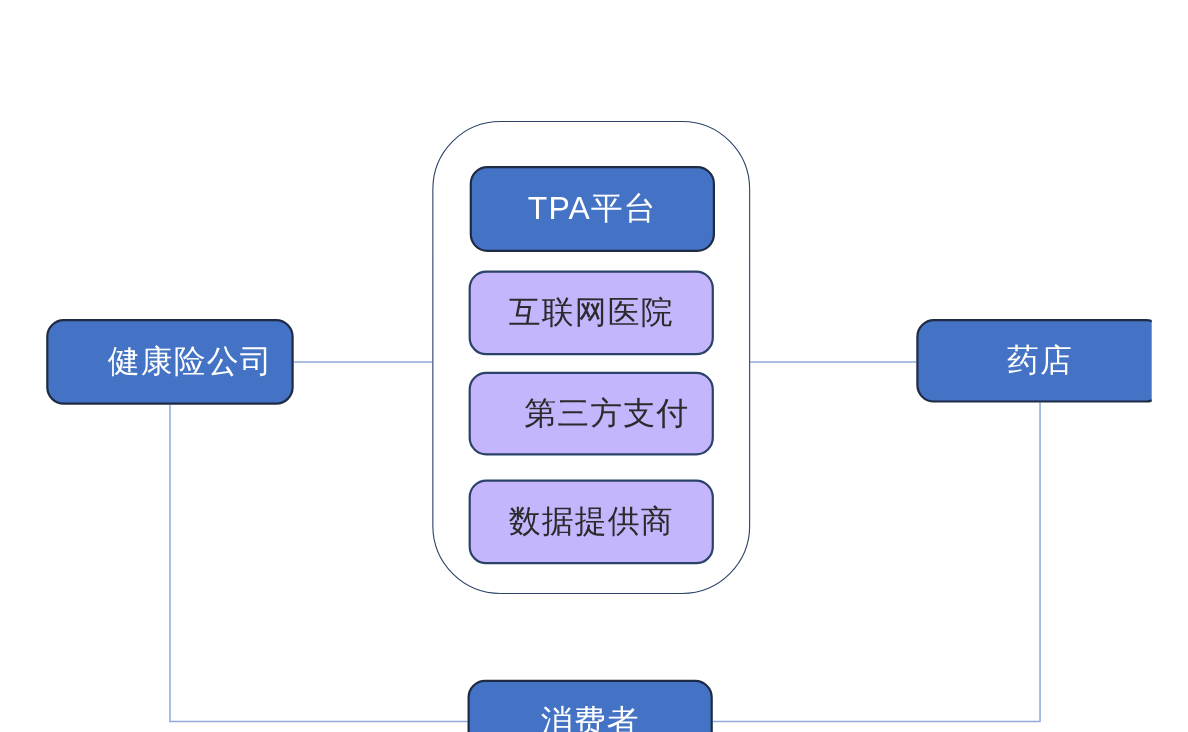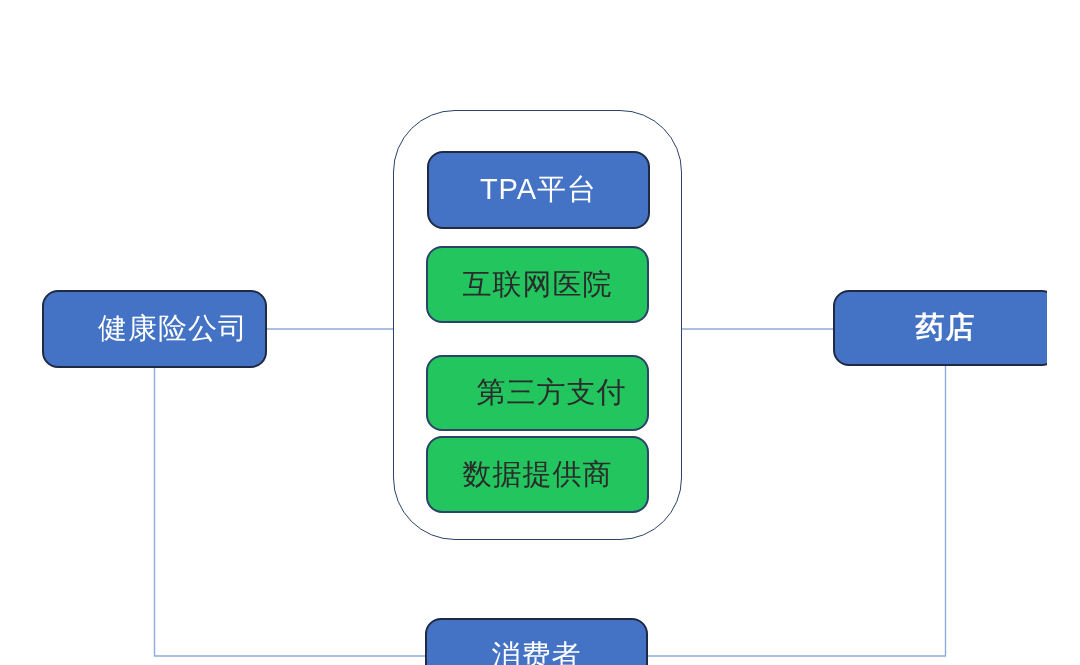--- a/index.html
+++ b/index.html
@@ -39,21 +39,21 @@
 
   .box {
     position: absolute;
     display: flex;
     align-items: center;
     justify-content: center;
     font-size: 29px;
     letter-spacing: 1px;
     text-align: center;
     border-radius: 16px;
-    background: #22c55e;
+    background: #c4b5fd;
   }
 
   .box.filled {
     background: var(--box-fill);
     border: 2.5px solid var(--box-border-dark);
     color: var(--text-on-fill);
   }
 
   .box.outlined {
     border: 2.2px solid var(--outline-border);
@@ -64,24 +64,24 @@
     position: absolute;
     left: 393px; top: 62px;
     width: 289px; height: 430px;
     border: 1.7px solid var(--outline-border);
     border-radius: 62px;
     background: transparent;
   }
 
   .tpa-box        { left: 427px; top: 103px; width: 223px; height: 78px; }
   .internet-hospital-box { left: 426px; top: 198px; width: 223px; height: 77px; }
-  .third-party-pay-box   { left: 426px; top: 307px; width: 223px; height: 76px; padding-left: 28px; }
+  .third-party-pay-box   { left: 426px; top: 290px; width: 223px; height: 76px; padding-left: 28px; }
   .data-provider-box     { left: 426px; top: 388px; width: 223px; height: 77px; text-align: right; }
   .health-insurer-box    { left: 42px;  top: 242px; width: 225px; height: 78px; padding-left: 37px; }
-  .pharmacy-box          { left: 833px; top: 242px; width: 225px; height: 76px; font-weight: bold; }
+  .pharmacy-box          { left: 833px; top: 242px; width: 225px; height: 76px; }
   .consumer-box          { left: 425px; top: 570px; width: 223px; height: 75px; }
 </style>
 </head>
 <body>
 
 <div class="stage">
 
   <svg class="connectors" width="1080" height="665" viewBox="0 0 1080 665" aria-hidden="true">
     <line x1="267" y1="281" x2="393" y2="281"></line>
     <line x1="682" y1="281" x2="833" y2="281"></line>

